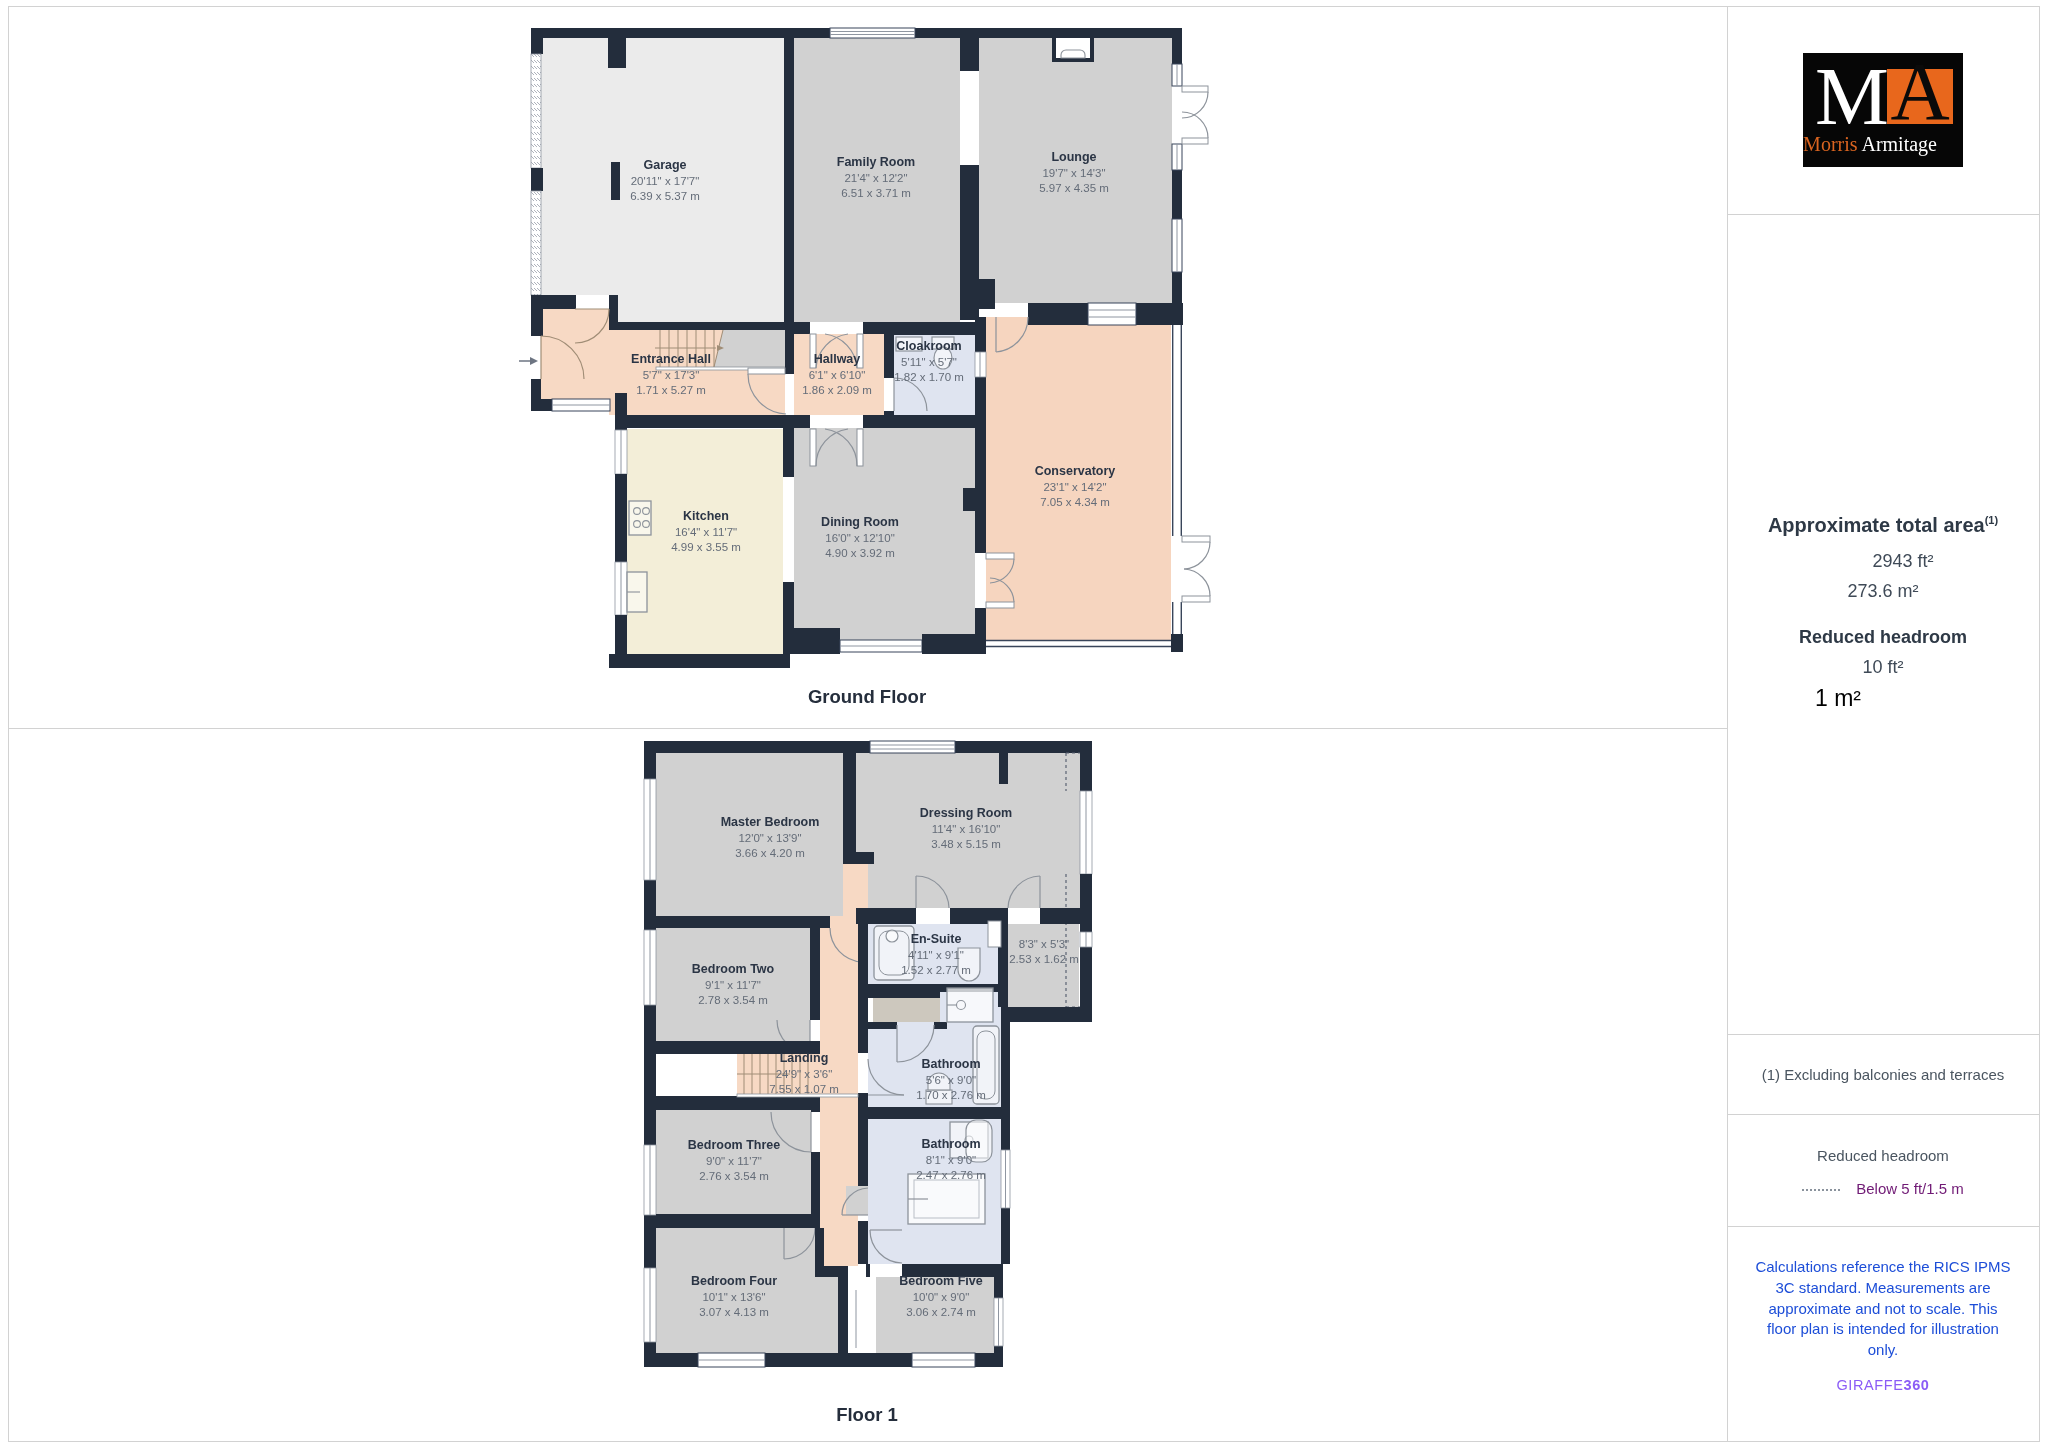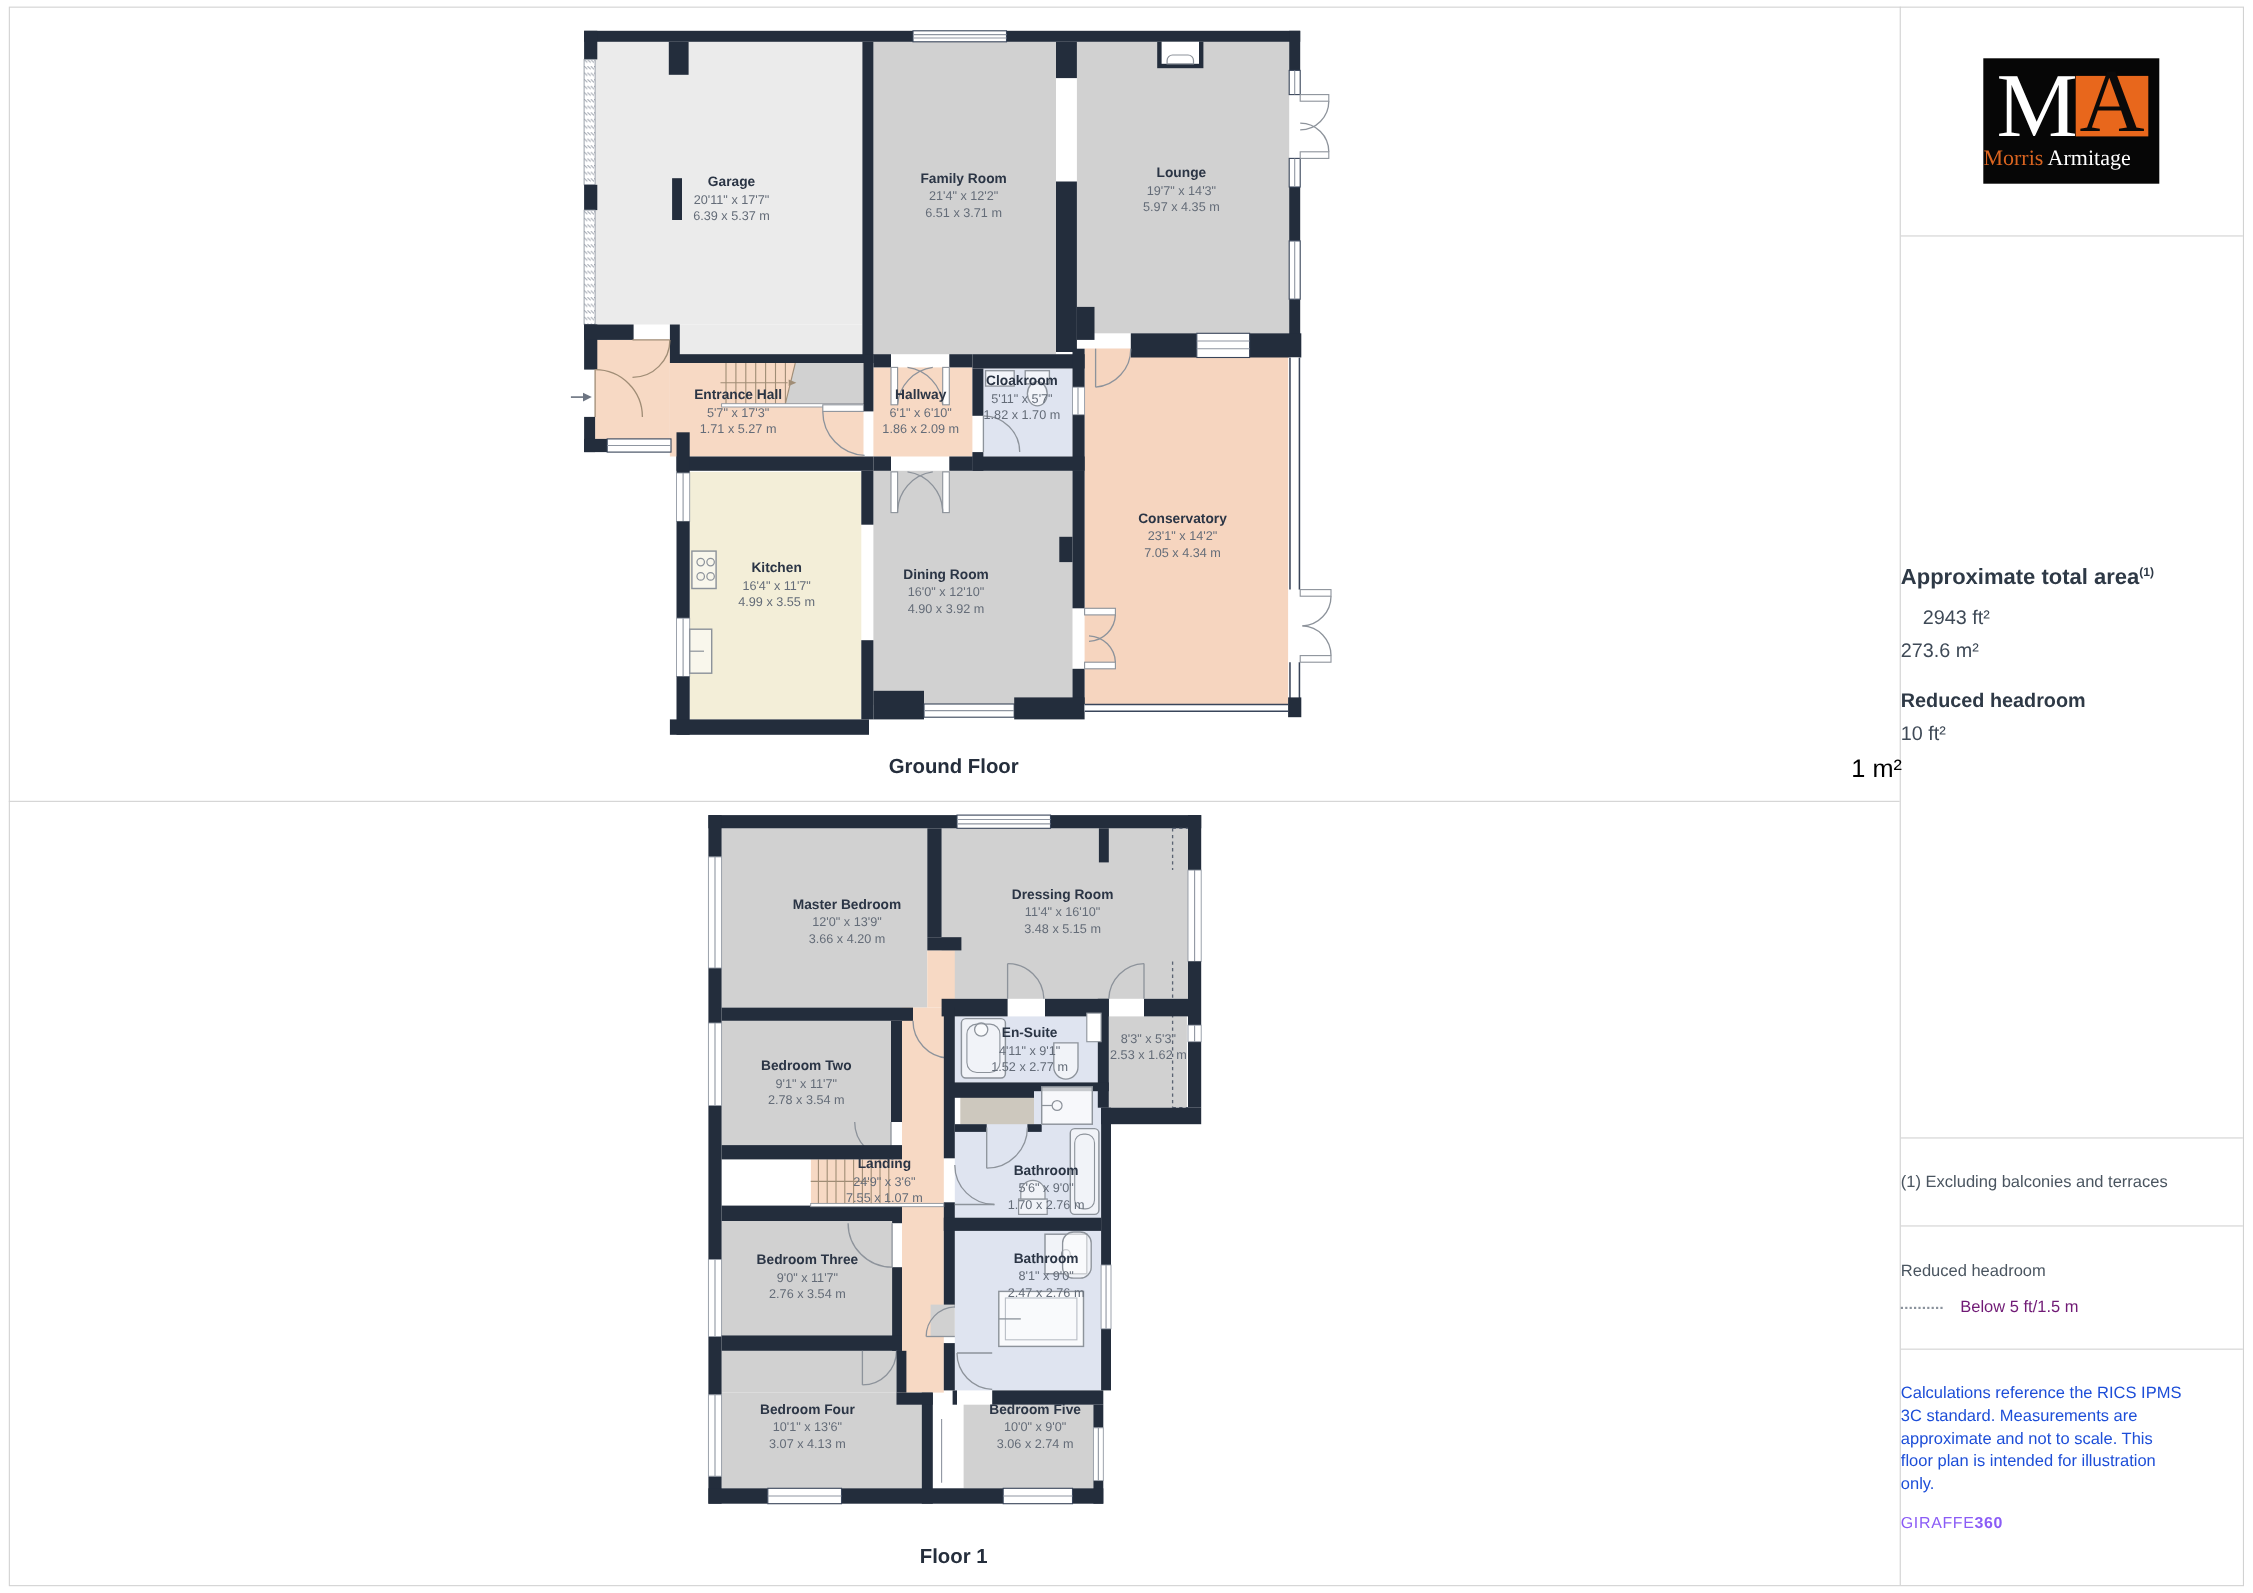--- a/index.html
+++ b/index.html
@@ -1,16 +1,16 @@
 <!DOCTYPE html>
 <html><head><meta charset="utf-8">
 <style>
 html,body{margin:0;padding:0;background:#fff;font-family:"Liberation Sans",sans-serif}
 .abs{position:absolute}
-.ctr{}
+.ctr{text-align:center}
 </style></head>
 <body style="width:2048px;height:1448px;position:relative">
 
 <div class="abs" style="left:8px;top:6px;width:2030px;height:1434px;border:1px solid #d2d2d2"></div>
 
 <div class="abs" style="left:1727px;top:6px;width:1px;height:1435px;background:#d2d2d2"></div>
 
 <div class="abs" style="left:8px;top:728px;width:1719px;height:1px;background:#d2d2d2"></div>
 
 <div class="abs" style="left:1728px;top:214px;width:311px;height:1px;background:#d2d2d2"></div>

